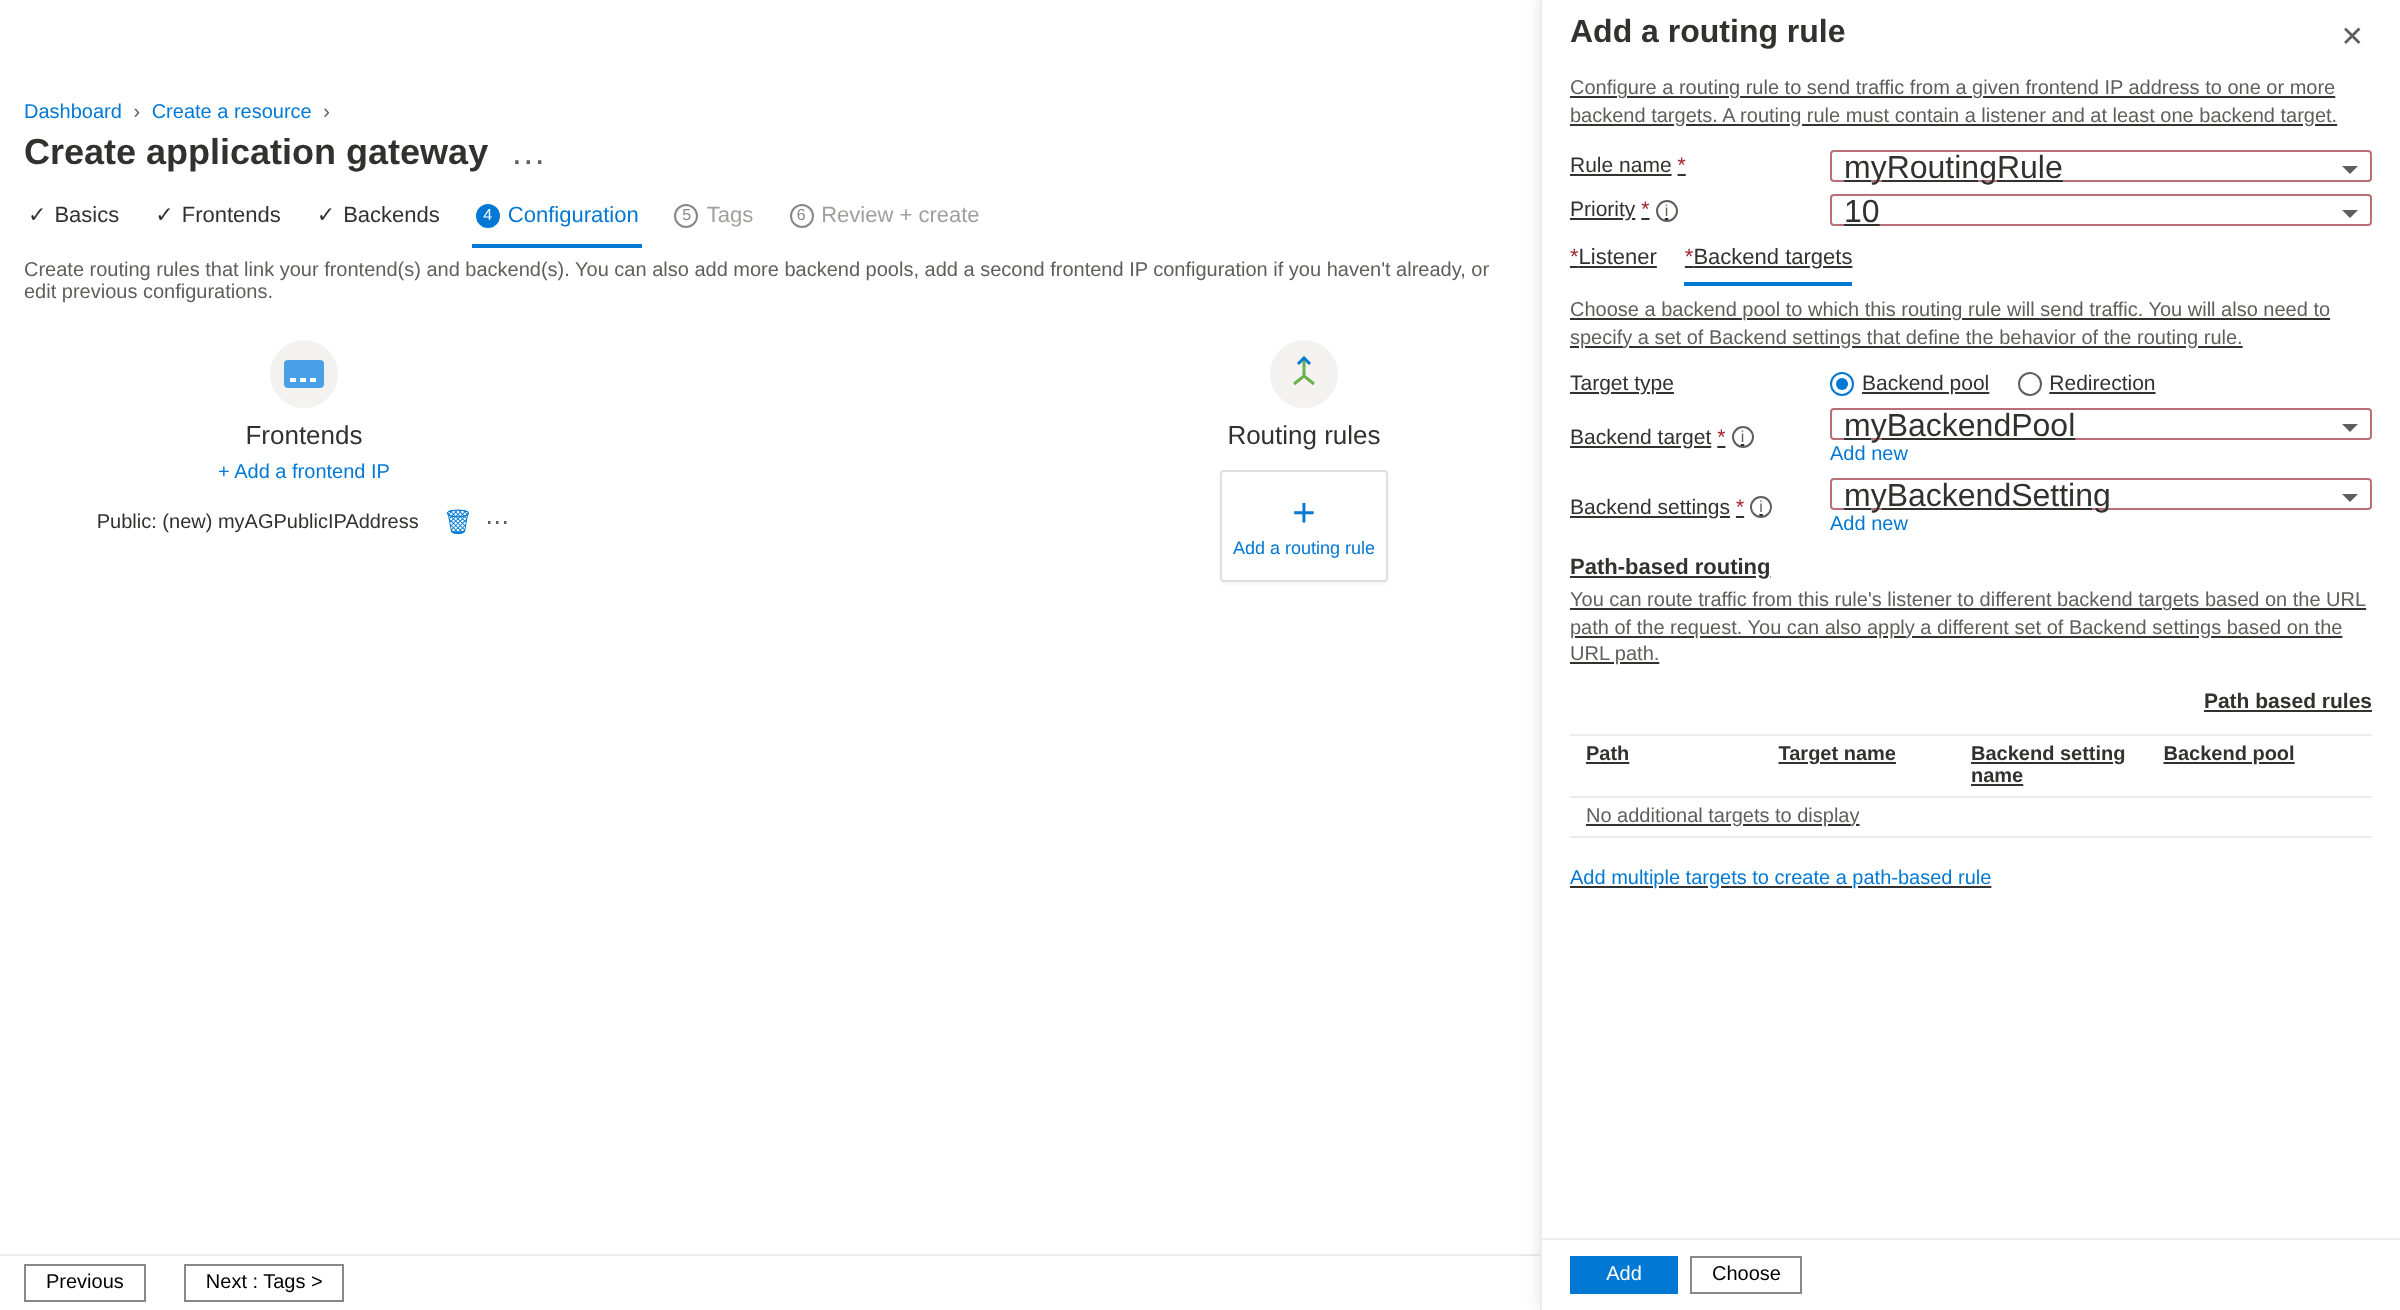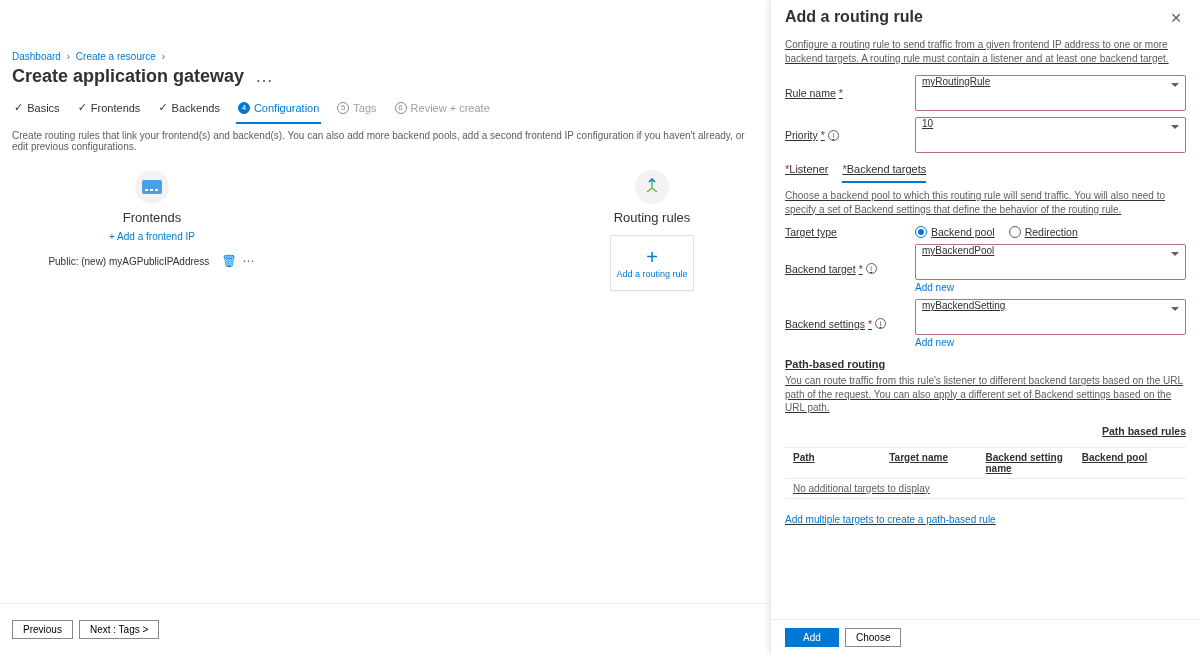--- a/index.html
+++ b/index.html
@@ -24,36 +24,36 @@
   .col { flex: 0 0 280px; text-align: center; }
   .col-icon { width: 34px; height: 34px; border-radius: 50%; background: #f3f2f1; display: inline-flex; align-items: center; justify-content: center; margin-bottom: 6px; }
   .col-title { font-size: 13px; font-weight: 500; margin-bottom: 6px; }
   .link { color: #0078d4; font-size: 10px; cursor: pointer; }
   .fe-item { display: flex; align-items: center; justify-content: center; gap: 6px; font-size: 10px; color: #323130; margin-top: 8px; padding: 4px 6px; }
   .fe-item .trash { color: #0078d4; cursor: pointer; margin-left: 6px; font-size: 12px; }
   .fe-item .more { color: #605e5c; cursor: pointer; font-size: 12px; letter-spacing: 1px; }
   .add-card { width: 84px; height: 56px; border: 1px solid #e1dfdd; background: #fff; display: inline-flex; flex-direction: column; align-items: center; justify-content: center; margin-top: 4px; cursor: pointer; border-radius: 2px; box-shadow: 0 1px 2px rgba(0,0,0,.05); }
   .add-card .plus { color: #0078d4; font-size: 20px; font-weight: 300; line-height: 1; }
   .add-card .lbl { color: #0078d4; font-size: 9px; margin-top: 2px; text-align: center; line-height: 1.2; }
-  .footer { position: absolute; left: 0; bottom: 0; width: 770px; padding: 16px 12px; border-top: 1px solid #edebe9; background: #fff; display: flex; gap: 6px; }
+  .footer { position: absolute; left: 0; bottom: 0; width: 770px; padding: 4px 12px; border-top: 1px solid #edebe9; background: #fff; display: flex; gap: 19px; }
   .btn { border: 1px solid #8a8886; background: #fff; padding: 3px 10px; font-size: 10px; cursor: pointer; min-width: 54px; }
   .btn.primary { background: #0078d4; color: #fff; border-color: #0078d4; }
   
   .panel { position: absolute; right: 0; top: 0; width: 430px; height: 655px; background: #fff; border-left: 1px solid #edebe9; box-shadow: -2px 0 6px rgba(0,0,0,0.08); display: flex; flex-direction: column; }
   .panel-head { padding: 8px 14px 6px 14px; display: flex; align-items: flex-start; justify-content: space-between; }
   .panel-title { font-size: 16px; font-weight: 600; }
   .close { font-size: 14px; color: #605e5c; cursor: pointer; padding: 2px 4px; }
   .panel-body { flex: 1; overflow: auto; padding: 0 14px; text-decoration: underline; }
   .desc { font-size: 10px; color: #605e5c; margin: 4px 0 10px 0; line-height: 1.35; }
   .field-row { display: flex; align-items: center; margin-bottom: 6px; }
   .field-label { flex: 0 0 130px; font-size: 10.5px; color: #323130; display: flex; align-items: center; gap: 3px; }
   .req { color: #a4262c; }
   .info { display: inline-flex; width: 11px; height: 11px; border: 1px solid #605e5c; border-radius: 50%; align-items: center; justify-content: center; font-size: 8px; color: #605e5c; cursor: pointer; }
   .field-control { flex: 1; }
-  .textbox, .dropdown { width: 100%; border: 1px solid #ba6f77; border-radius: 2px; height: 36px; padding: 0 18px 0 6px; font-size: 10px; color: #323130; position: relative; background: #fff; cursor: text; }
+  .textbox, .dropdown { width: 100%; border: 1px solid #ba6f77; border-radius: 2px; height: 16px; padding: 0 18px 0 6px; font-size: 16px; color: #323130; position: relative; background: #fff; cursor: text; }
   .dropdown { cursor: pointer; }
   .dropdown::after { content: ""; position: absolute; right: 6px; top: 7px; width: 0; height: 0; border-left: 4px solid transparent; border-right: 4px solid transparent; border-top: 4px solid #605e5c; }
   .sub-tabs { display: flex; gap: 14px; margin: 6px 0 6px 0; font-size: 11px; text-align: center; }
   .sub-tab { padding: 4px 0 6px 0; cursor: pointer; color: #323130; border-bottom: 2px solid transparent; }
   .sub-tab.active { border-bottom-color: #0078d4; }
   .radio-row { display: flex; align-items: center; gap: 14px; }
   .radio { display: flex; align-items: center; gap: 4px; font-size: 10.5px; cursor: pointer; }
   .radio .rdot { width: 12px; height: 12px; border: 1px solid #605e5c; border-radius: 50%; display: inline-flex; align-items: center; justify-content: center; }
   .radio.sel .rdot { border-color: #0078d4; }
   .radio.sel .rdot::after { content: ""; width: 6px; height: 6px; background: #0078d4; border-radius: 50%; }

